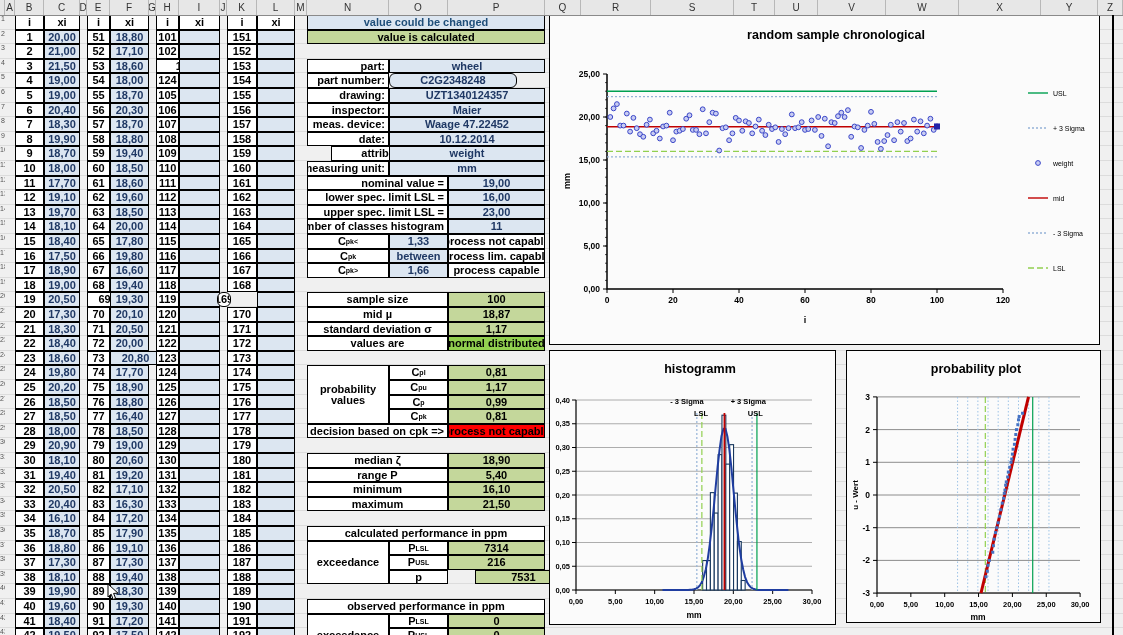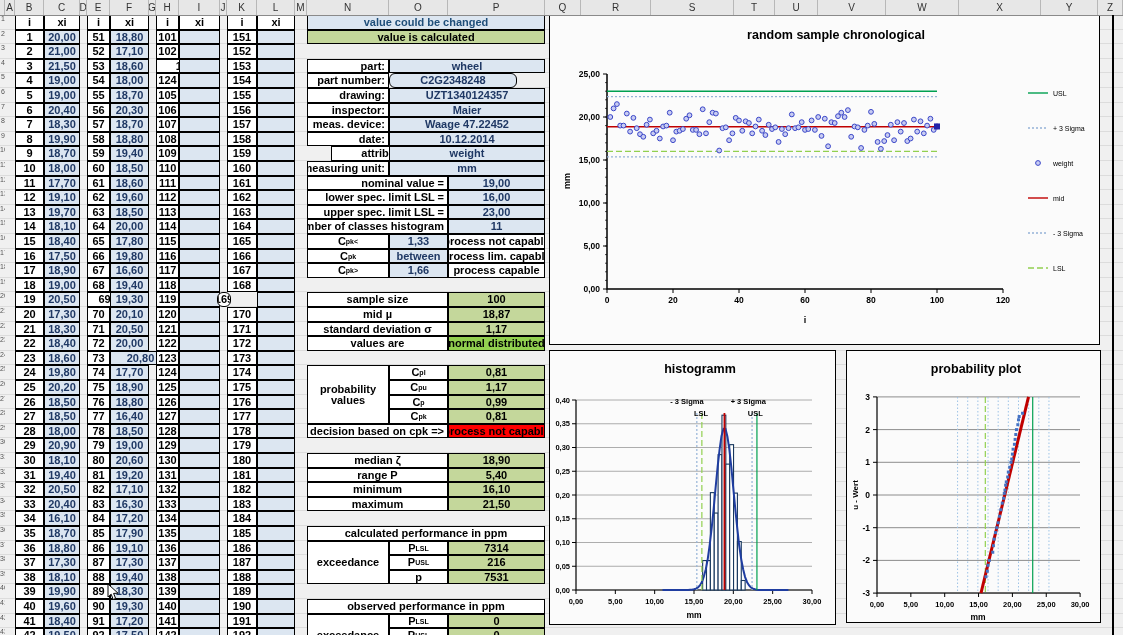--- a/index.html
+++ b/index.html
@@ -233,21 +233,21 @@
     <div class="cell center fill-blue clip navy" style="left: 110px; top: 278px; width: 39px; height: 14px;">19,40</div>
     <div class="cell center fill-white clip" style="left: 87px; top: 292px; width: 35px; height: 15px;">69</div>
     <div class="cell center fill-blue clip navy" style="left: 110px; top: 292px; width: 39px; height: 15px;">19,30</div>
     <div class="cell center fill-white clip" style="left: 87px; top: 307px; width: 23px; height: 15px;">70</div>
     <div class="cell center fill-blue clip navy" style="left: 110px; top: 307px; width: 39px; height: 15px;">20,10</div>
     <div class="cell center fill-white clip" style="left: 87px; top: 322px; width: 23px; height: 14px;">71</div>
     <div class="cell center fill-blue clip navy" style="left: 110px; top: 322px; width: 39px; height: 14px;">20,50</div>
     <div class="cell center fill-white clip" style="left: 87px; top: 336px; width: 23px; height: 15px;">72</div>
     <div class="cell center fill-blue clip navy" style="left: 110px; top: 336px; width: 39px; height: 15px;">20,00</div>
     <div class="cell center fill-white clip" style="left: 87px; top: 351px; width: 23px; height: 14px;">73</div>
-    <div class="cell center fill-blue clip navy" style="left: 110px; top: 351px; width: 61px; height: 14px;">20,80</div>
+    <div class="cell center fill-blue clip navy" style="left: 110px; top: 351px; width: 51px; height: 14px;">20,80</div>
     <div class="cell center fill-white clip" style="left: 87px; top: 365px; width: 23px; height: 15px;">74</div>
     <div class="cell center fill-blue clip navy" style="left: 110px; top: 365px; width: 39px; height: 15px;">17,70</div>
     <div class="cell center fill-white clip" style="left: 87px; top: 380px; width: 23px; height: 15px;">75</div>
     <div class="cell center fill-blue clip navy" style="left: 110px; top: 380px; width: 39px; height: 15px;">18,90</div>
     <div class="cell center fill-white clip" style="left: 87px; top: 395px; width: 23px; height: 14px;">76</div>
     <div class="cell center fill-blue clip navy" style="left: 110px; top: 395px; width: 39px; height: 14px;">18,80</div>
     <div class="cell center fill-white clip" style="left: 87px; top: 409px; width: 23px; height: 15px;">77</div>
     <div class="cell center fill-blue clip navy" style="left: 110px; top: 409px; width: 39px; height: 15px;">16,40</div>
     <div class="cell center fill-white clip" style="left: 87px; top: 424px; width: 23px; height: 14px;">78</div>
     <div class="cell center fill-blue clip navy" style="left: 110px; top: 424px; width: 39px; height: 14px;">18,50</div>
@@ -514,21 +514,21 @@
     <div class="cell center fill-green clip" style="left: 448px; top: 482px; width: 97px; height: 15px;">16,10</div>
     <div class="cell center fill-white clip" style="left: 307px; top: 497px; width: 141px; height: 14px;">maximum</div>
     <div class="cell center fill-green clip" style="left: 448px; top: 497px; width: 97px; height: 14px;">21,50</div>
     <div class="cell center fill-white clip" style="left: 307px; top: 526px; width: 238px; height: 15px;">calculated performance in ppm</div>
     <div class="cell center fill-white" style="left: 307px; top: 541px; width: 82px; height: 43px; text-align: center; overflow: hidden; word-break: break-all;">exceedance</div>
     <div class="cell center fill-white clip" style="left: 389px; top: 541px; width: 59px; height: 14px;">P<sub>LSL</sub></div>
     <div class="cell center fill-green clip" style="left: 448px; top: 541px; width: 97px; height: 14px;">7314</div>
     <div class="cell center fill-white clip" style="left: 389px; top: 555px; width: 59px; height: 15px;">P<sub>USL</sub></div>
     <div class="cell center fill-green clip" style="left: 448px; top: 555px; width: 97px; height: 15px;">216</div>
     <div class="cell center fill-white clip" style="left: 389px; top: 570px; width: 59px; height: 14px;">p</div>
-    <div class="cell center fill-green clip" style="left: 448px; top: 570px; width: 97px; height: 14px;">7531</div>
+    <div class="cell center fill-green clip" style="left: 475px; top: 570px; width: 97px; height: 14px;">7531</div>
     <div class="cell center fill-white clip" style="left: 307px; top: 599px; width: 238px; height: 15px;">observed performance in ppm</div>
     <div class="cell center fill-white" style="left: 307px; top: 614px; width: 82px; height: 43px; text-align: center; overflow: hidden; word-break: break-all;">exceedance</div>
     <div class="cell center fill-white clip" style="left: 389px; top: 614px; width: 59px; height: 14px;">P<sub>LSL</sub></div>
     <div class="cell center fill-green clip" style="left: 448px; top: 614px; width: 97px; height: 14px;">0</div>
     <div class="cell center fill-white clip" style="left: 389px; top: 628px; width: 59px; height: 15px;">P<sub>USL</sub></div>
     <div class="cell center fill-green clip" style="left: 448px; top: 628px; width: 97px; height: 15px;">0</div>
     <div class="chart" style="left: 549px; top: 10px; width: 551px; height: 335px;"><svg width="551" height="335" viewBox="0 0 551 335">
         <text x="286" y="28" font-size="12.5" text-anchor="middle" font-weight="bold" fill="#000">random sample chronological</text>
         <path d="M57,63 L57,278 L453,278" stroke="#000" stroke-width="1.5" fill="none"></path>
         <line x1="53" y1="278" x2="57" y2="278" stroke="#000"></line>

